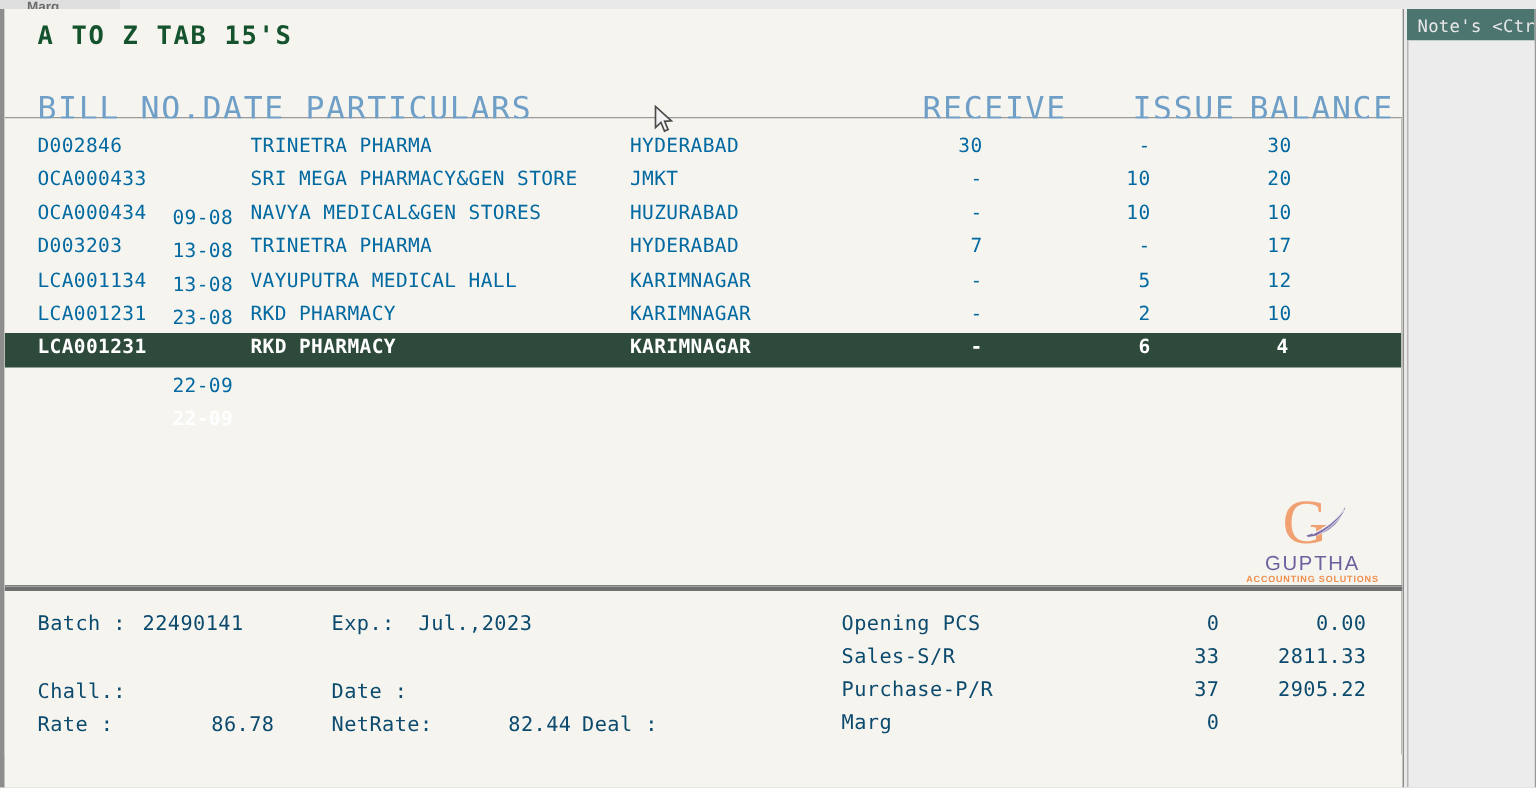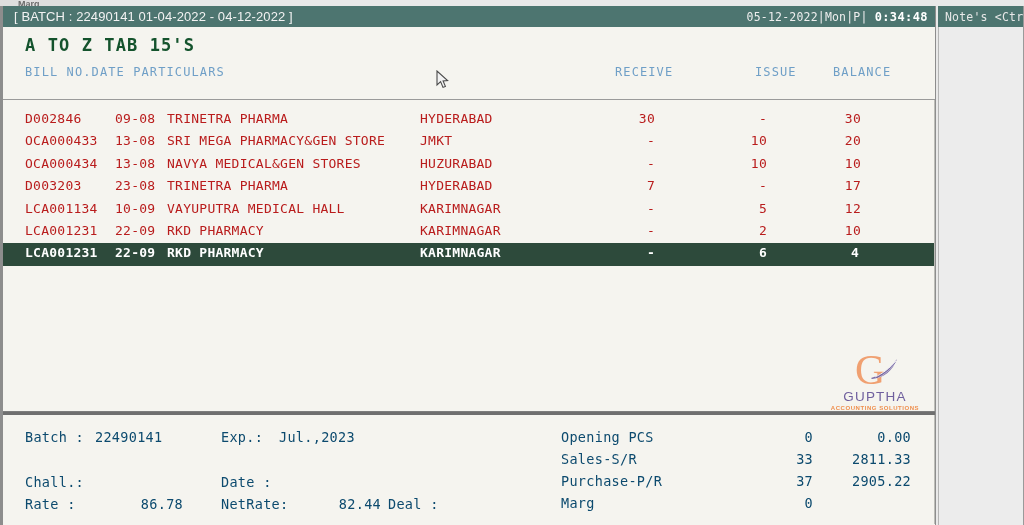--- a/index.html
+++ b/index.html
@@ -60,48 +60,48 @@
     position:relative; height:73px; width:100%;
     background:#f5f4ef;
     border-bottom:1px solid #9a9a9a;
   }
   #item-title {
     position:absolute; left:22px; top:8px;
     color:#14532d; font-size:17px; font-weight:700;
     letter-spacing:1.1px; white-space:nowrap;
   }
   .colhead {
-    position:absolute; top:38px;
-    color:#6f9fc7; font-size:12px; letter-spacing:1.1px;
+    position:absolute; top:54px;
+    color:#6f9fc7; font-size:21px; letter-spacing:1.1px;
     white-space:nowrap;
   }
   #ch-left  { left:22px; }
   #ch-recv  { left:612px; }
   #ch-issue { left:752px; }
   #ch-bal   { left:830px; }
 
   
   #ledger {
     position:relative; width:100%; height:312px;
     background:#f5f4ef; padding-top:9px;
     border-bottom:1px solid #7d7d7d;
     overflow:hidden;
   }
   .row {
     position:relative; height:22.4px; width:100%;
-    font-size:13px; color:#b91c1c; letter-spacing:.25px;
+    font-size:13px; color:#0369a1; letter-spacing:.25px;
     white-space:nowrap;
   }
   .row.selected { background:#2d4a3b; color:#ffffff; font-weight:700; }
   .row.selected .cell { color:#ffffff; }
   .row.selected .c-bal { padding-right:2px; }
 
   .cell { position:absolute; top:2px; }
   .c-bill  { left:22px;  }
-  .c-date  { left:112px; }
+  .c-date  { left:112px;margin-top:48px; }
   .c-part  { left:164px; }
   .c-place { left:417px; }
   .c-recv  { left:600px; width:52px;  text-align:right; }
   .c-issue { left:726px; width:38px;  text-align:right; }
   .c-bal   { left:812px; width:46px;  text-align:right; }
 
   
   #ledger-rule {
     position:absolute; right:0; top:0; width:1px; height:100%;
     background:#bdbdb8;
@@ -179,27 +179,20 @@
 </head>
 <body>
 
 <div id="desktop">
 
   <div id="app-sliver">Marg</div>
   <div id="left-edge"></div>
 
   <div id="app-window">
 
-    <div id="titlebar">
-      <span id="batch-title">[ BATCH : 22490141 01-04-2022 - 04-12-2022 ]</span>
-      <span id="clock-group">
-        <span id="clock-date">05-12-2022|Mon|P|</span>
-        <span id="clock-time">0:34:48</span>
-      </span>
-    </div>
 
     <div id="header-block">
       <div id="item-title">A TO Z TAB 15'S</div>
       <div class="colhead" id="ch-left">BILL NO.DATE PARTICULARS</div>
       <div class="colhead" id="ch-recv">RECEIVE</div>
       <div class="colhead" id="ch-issue">ISSUE</div>
       <div class="colhead" id="ch-bal">BALANCE</div>
     </div>
 
     <div id="ledger">

